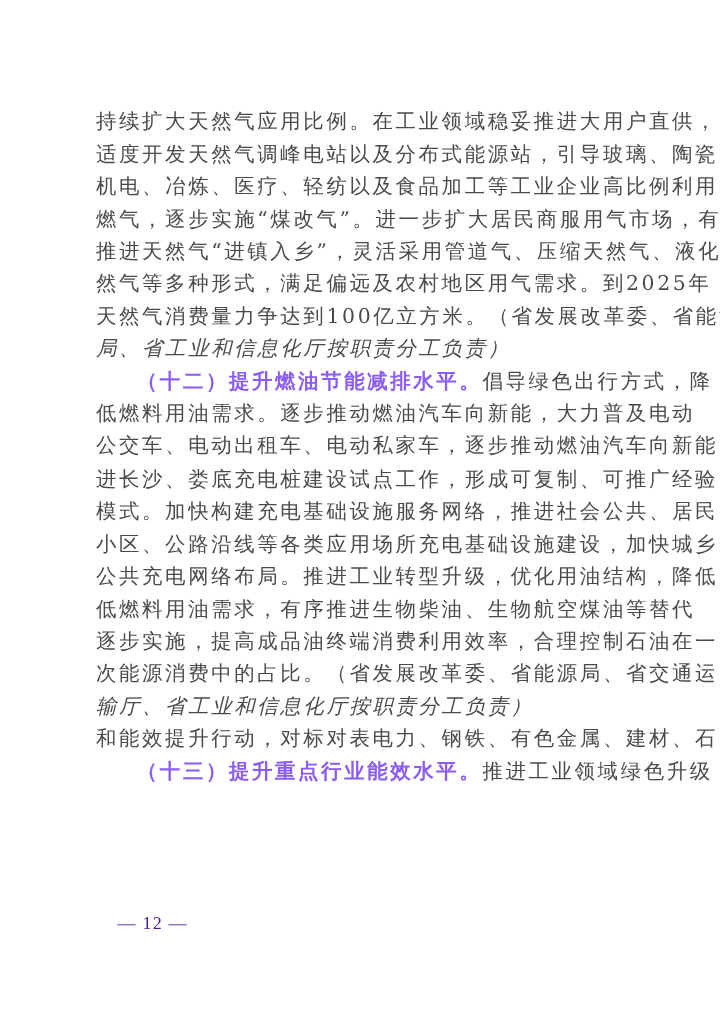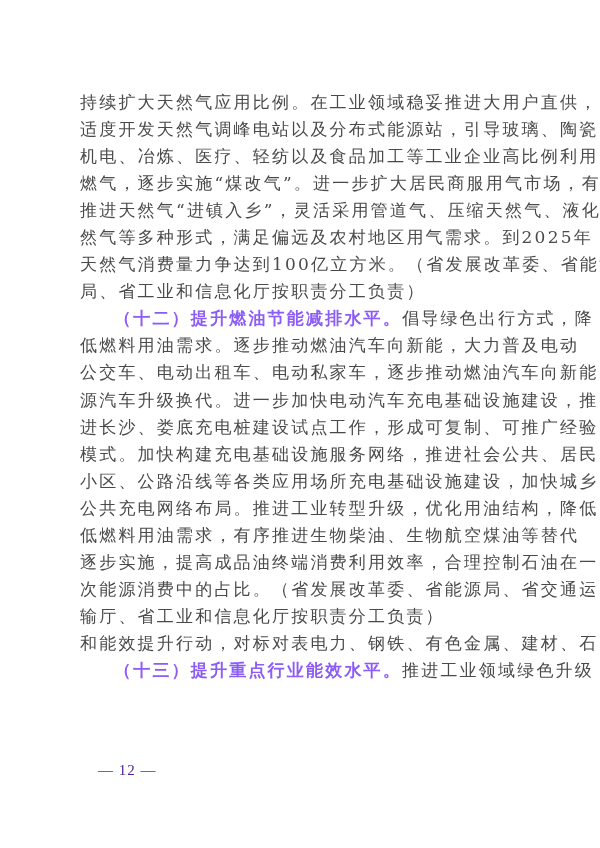--- a/index.html
+++ b/index.html
@@ -19,21 +19,21 @@
   .line {
     height: 27.05px;
     line-height: 27.05px;
     font-size: 17px;
     white-space: nowrap;
     letter-spacing: 2.2px;
     text-align: justify;
     text-align-last: justify;
     overflow: visible;
   }
-  .line.last { text-align-last: left; }
+  .line.last { text-align-last: left; font-style: italic; }
   .line.indent { padding-left: 34px; }
   .bold { font-weight: bold; color: #8b5cf6; margin-top: 31px; }
   .pagenum {
     position: absolute;
     left: 98px; top: 762px;
     font-size: 15px;
     color: #4c1d95;
     font-family: "Liberation Serif", serif;
     letter-spacing: 1px;
   }
@@ -47,21 +47,20 @@
   <div class="line">机电、冶炼、医疗、轻纺以及食品加工等工业企业高比例利用</div>
   <div class="line">燃气，逐步实施“煤改气”。进一步扩大居民商服用气市场，有序</div>
   <div class="line">推进天然气“进镇入乡”，灵活采用管道气、压缩天然气、液化天</div>
   <div class="line">然气等多种形式，满足偏远及农村地区用气需求。到2025年，</div>
   <div class="line">天然气消费量力争达到100亿立方米。（省发展改革委、省能源</div>
   <div class="line last">局、省工业和信息化厅按职责分工负责）</div>
 
   <div class="line indent"><span class="bold">（十二）提升燃油节能减排水平。</span><span>倡导绿色出行方式，降</span></div>
   <div class="line">低燃料用油需求。逐步推动燃油汽车向新能，大力普及电动</div>
   <div class="line">公交车、电动出租车、电动私家车，逐步推动燃油汽车向新能</div>
-  <div class="line">源汽车升级换代。进一步加快电动汽车充电基础设施建设，推</div>
   <div class="line">进长沙、娄底充电桩建设试点工作，形成可复制、可推广经验</div>
   <div class="line">模式。加快构建充电基础设施服务网络，推进社会公共、居民</div>
   <div class="line">小区、公路沿线等各类应用场所充电基础设施建设，加快城乡</div>
   <div class="line">公共充电网络布局。推进工业转型升级，优化用油结构，降低</div>
   <div class="line">低燃料用油需求，有序推进生物柴油、生物航空煤油等替代</div>
   <div class="line">逐步实施，提高成品油终端消费利用效率，合理控制石油在一</div>
   <div class="line">次能源消费中的占比。（省发展改革委、省能源局、省交通运</div>
   <div class="line last">输厅、省工业和信息化厅按职责分工负责）</div>
 
   <div class="line">和能效提升行动，对标对表电力、钢铁、有色金属、建材、石</div>

